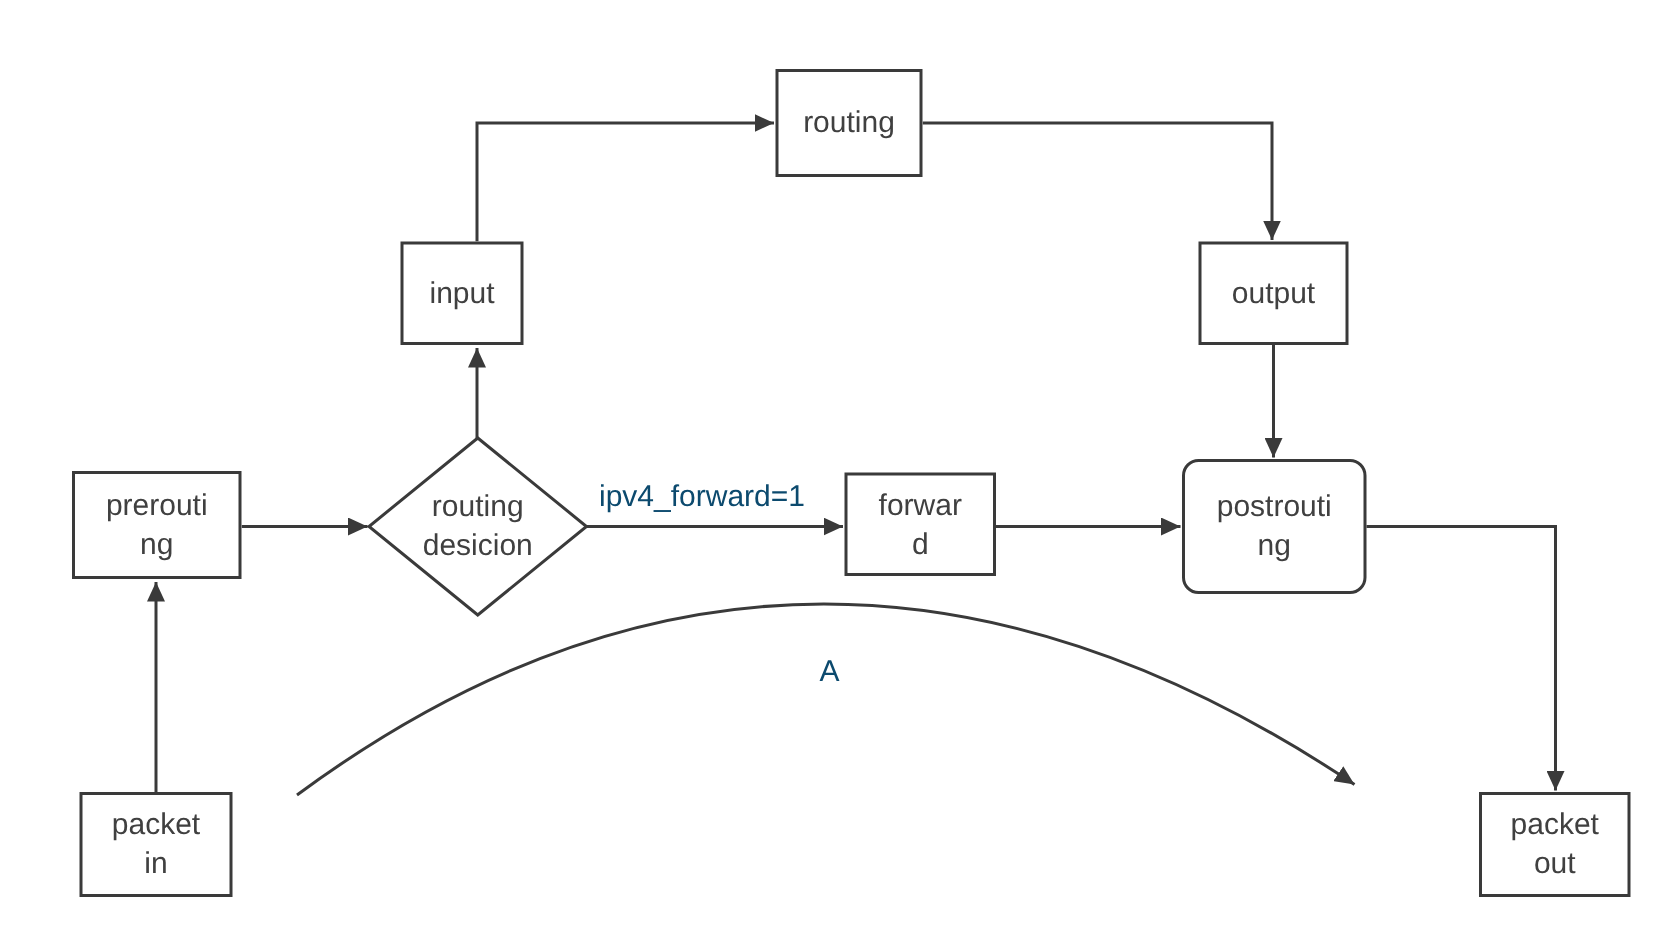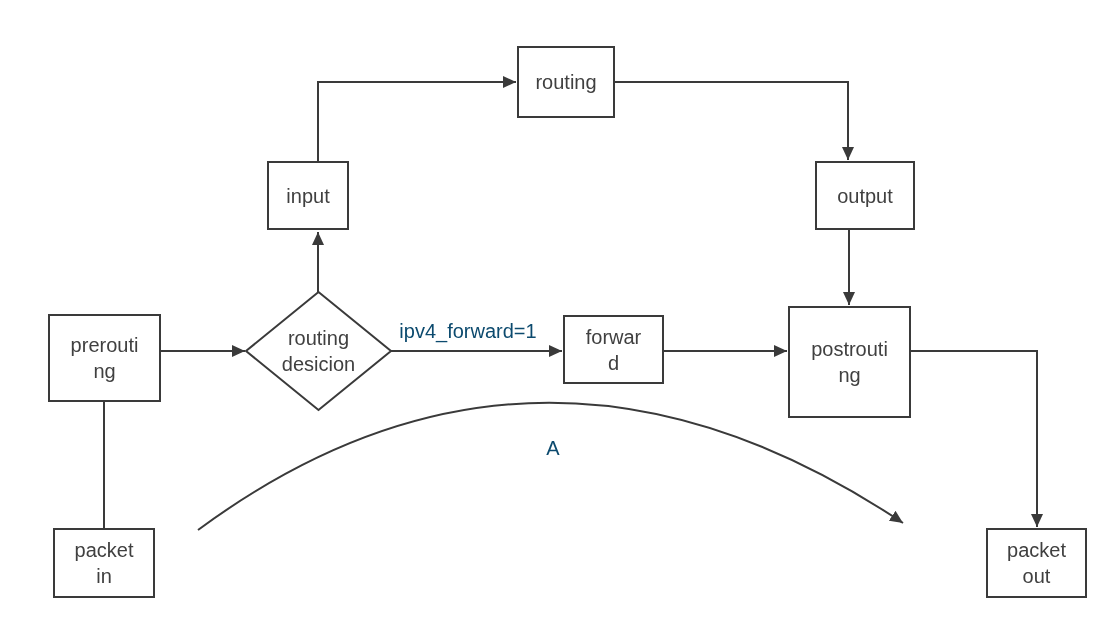--- a/index.html
+++ b/index.html
@@ -32,24 +32,24 @@
     align-items: center;
     justify-content: center;
     text-align: center;
     color: #404040;
     font-size: 20px;
     line-height: 26px;
     white-space: pre-line;
   }
   .node-routing     { left: 517px; top:  46px; width:  98px; height: 72px; }
   .node-input       { left: 267px; top: 161px; width: 82px; height: 69px; }
-  .node-output      { left: 799px; top: 161px; width: 100px; height: 69px; margin-left: 16px; }
-  .node-prerouting  { left:  48px; top: 314px; width: 113px; height: 88px; }
+  .node-output      { left: 799px; top: 161px; width: 100px; height: 69px; }
+  .node-prerouting  { left:  48px; top: 314px; width: 113px; height: 72px; }
   .node-forward     { left: 563px; top: 315px; width: 101px; height: 69px; }
-  .node-postrouting { left: 788px; top: 306px; width: 123px; height: 112px; }
+  .node-postrouting { left: 788px; top: 306px; width: 123px; height: 90px; border-radius: 11px; }
   .node-packet-in   { left:  53px; top: 528px; width: 102px; height: 70px; }
   .node-packet-out  { left: 986px; top: 528px; width: 101px; height: 70px; }
   .diamond-label {
     position: absolute;
     left: 258px;
     top: 325px;
     width: 121px;
     height: 52px;
     display: flex;
     align-items: center;

